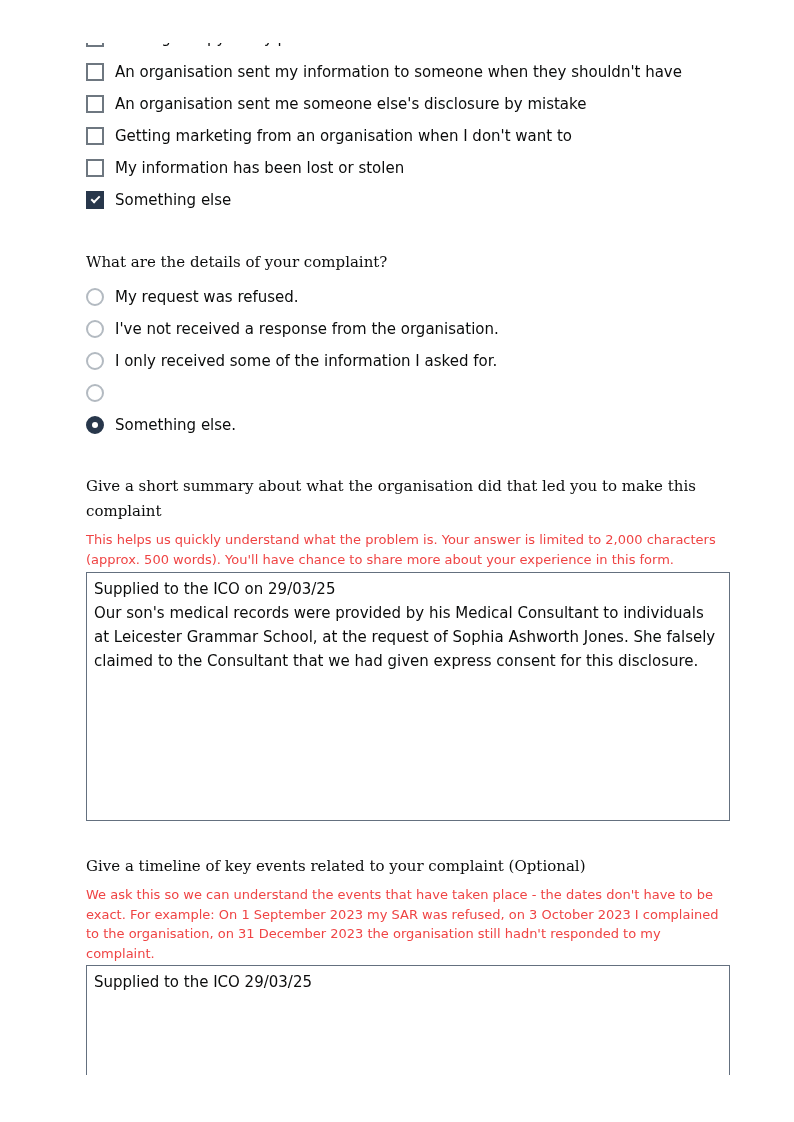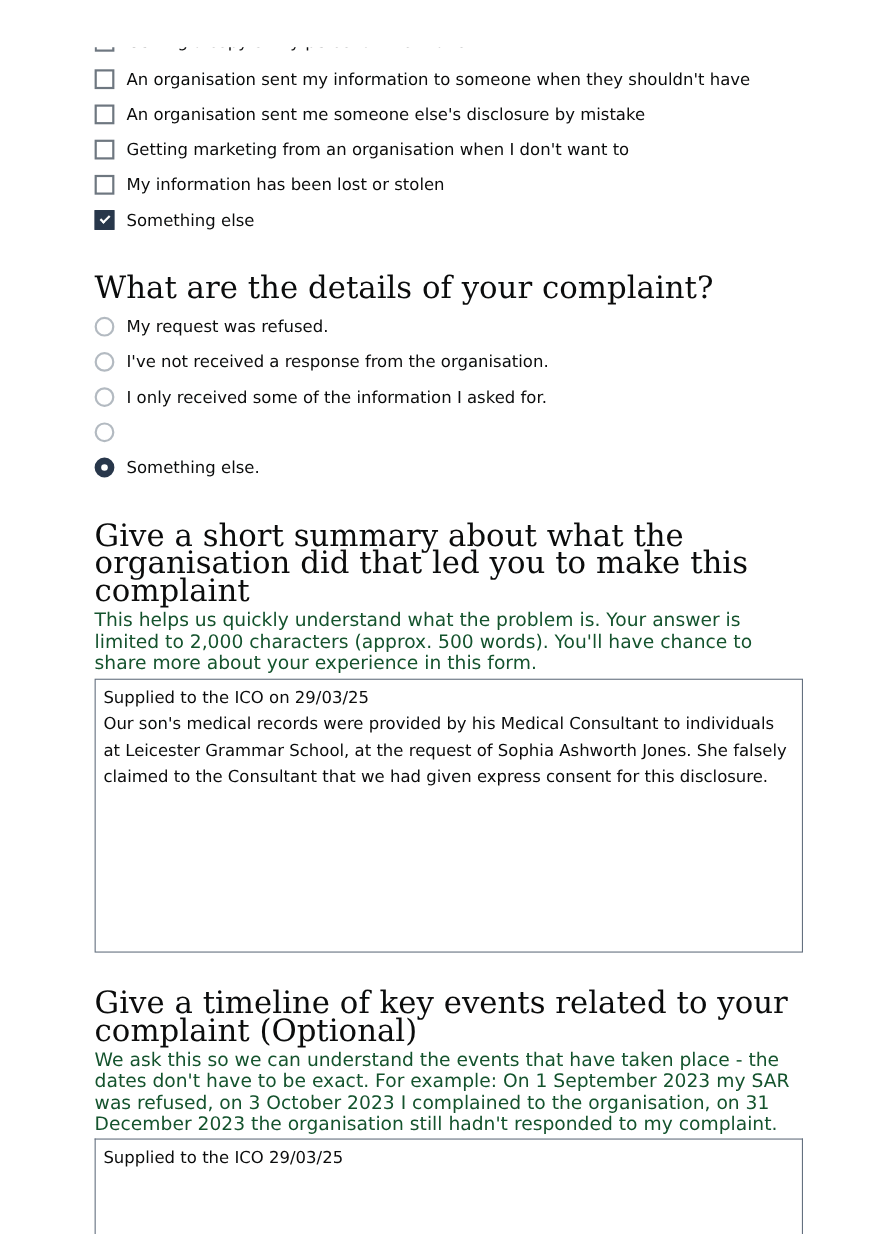--- a/index.html
+++ b/index.html
@@ -83,33 +83,33 @@
     left: 50%; top: 50%;
     width: 6px; height: 6px;
     margin: -3px 0 0 -3px;
     border-radius: 50%;
     background: #ffffff;
   }
 
   .serif-heading {
     font-family: "DejaVu Serif", "Liberation Serif", serif;
     font-weight: 500;
-    font-size: 28px;
+    font-size: 15px;
     line-height: 25px;
     color: #0b0c0c;
   }
   .h-details { margin-top: 42px; margin-bottom: 15px; line-height: 22px; }
   .h-summary { margin-top: 40px; max-width: 620px; }
   .h-timeline { margin-top: 33px; }
 
   .hint {
     margin-top: 6px;
-    font-size: 17px;
+    font-size: 13px;
     line-height: 19.5px;
-    color: #14532d;
+    color: #ef4444;
     max-width: 644px;
   }
 
   .group { margin-top: 15px; }
   .cb-group { margin-top: 15px; }
 
   textarea {
     display: block;
     width: 644px;
     border: 1px solid #64707f;

